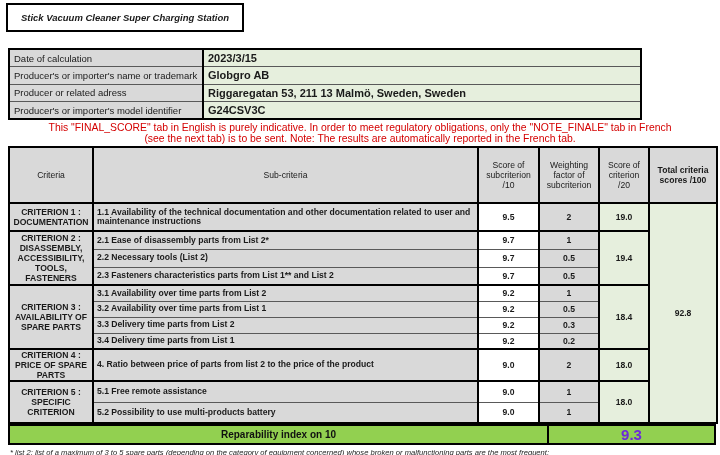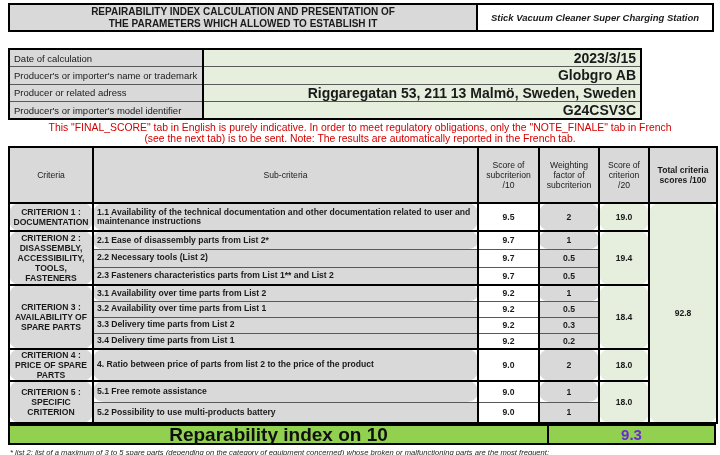--- a/index.html
+++ b/index.html
@@ -21,61 +21,57 @@
     font-size:10px;font-weight:bold;line-height:12px;text-align:center;}
   .product-box{width:238px;margin-left:-2px;background:#fff;border:2px solid var(--border-dark);
     display:flex;justify-content:center;align-items:center;
     font-size:9.5px;font-weight:bold;font-style:italic;text-align:center;}
 
   
   table.info-table{border-collapse:collapse;table-layout:fixed;width:634px;margin:16px 4px 0 8px;}
   table.info-table td{border:1px solid var(--border-thin);height:17.5px;padding:0 4px;overflow:hidden;}
   table.info-table{border:2px solid var(--border-dark);}
   td.info-label{width:194px;background:var(--gray-cell);font-size:9.5px;border-right:2px solid var(--border-dark) !important;}
-  td.info-value{background:var(--pale-green);font-size:14px;font-weight:bold;text-align:right;}
+  td.info-value{background:var(--pale-green);font-size:11px;font-weight:bold;text-align:left;}
 
   
   .notice{margin-top:2px;text-align:center;color:var(--red-text);font-size:10.4px;line-height:11px;white-space:nowrap;}
 
   
   table.main-table{border-collapse:collapse;table-layout:fixed;width:708px;margin:2px 4px 0 8px;border:2px solid var(--border-dark);}
   table.main-table th,table.main-table td{overflow:hidden;padding:0 3px;}
   table.main-table th{background:var(--gray-cell);border:2px solid var(--border-dark);
     font-weight:normal;font-size:8.6px;line-height:10px;height:56px;text-align:center;}
   table.main-table th.total-h{font-weight:bold;}
   table.main-table td{border-left:2px solid var(--border-dark);border-right:2px solid var(--border-dark);
     border-top:1px solid var(--border-thin);border-bottom:1px solid var(--border-thin);
     font-size:8.6px;}
-  table.main-table tr.gs > td{border-top:2px solid var(--border-dark);border-radius:11px;}
+  table.main-table tr.gs > td{border-top:2px solid var(--border-dark);}
   td.criteria-cell{background:var(--gray-cell);font-weight:bold;text-align:center;font-size:8.2px;line-height:10px;}
   td.sub-cell{background:var(--gray-cell);font-weight:bold;text-align:left;line-height:9.5px;}
   td.score-cell{background:#ffffff;font-weight:bold;text-align:center;margin-top:28px;}
   td.weight-cell{background:var(--gray-cell);font-weight:bold;text-align:center;}
   td.critscore-cell{background:var(--pale-green);font-weight:bold;text-align:center;font-size:9px;}
   td.total-cell{background:var(--pale-green);font-weight:bold;text-align:center;font-size:9.5px;vertical-align:middle;}
   tr.h28{height:28px;} tr.h18{height:18px;} tr.h16{height:16px;} tr.h23{height:23px;} tr.h21{height:21px;}
 
   
   .index-bar{display:flex;width:708px;margin:0 4px 0 8px;height:21px;background:var(--bright-green);
     border:2px solid var(--border-dark);border-top-width:2px;}
   .index-label{width:539px;border-right:2px solid var(--border-dark);display:flex;align-items:center;justify-content:center;
-    font-size:19px;font-weight:bold;color:#101010;}
+    font-size:10px;font-weight:bold;color:#101010;}
   .index-value{flex:1;display:flex;align-items:center;justify-content:center;font-size:15px;font-weight:bold;color:#6d28d9;}
 
   
   .footnotes{margin:3px 0 0 10px;font-style:italic;font-size:7.6px;line-height:9px;color:#222;}
 </style>
 </head>
 <body>
 
 <div class="top-header">
-  <div class="title-box">
-    <div>REPAIRABILITY INDEX CALCULATION AND PRESENTATION OF</div>
-    <div>THE PARAMETERS WHICH ALLOWED TO ESTABLISH IT</div>
-  </div>
   <div class="product-box">Stick Vacuum Cleaner Super Charging Station</div>
 </div>
 
 <table class="info-table">
   <tbody>
     <tr>
       <td class="info-label">Date of calculation</td>
       <td class="info-value">2023/3/15</td>
     </tr>
     <tr>

